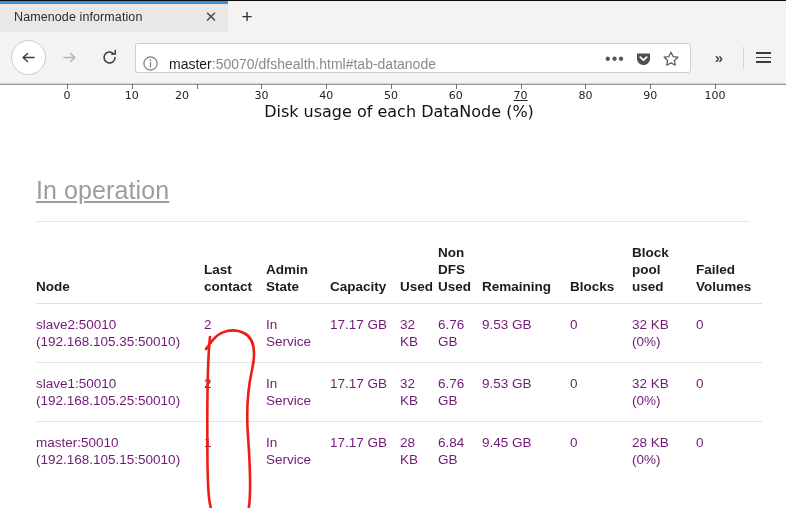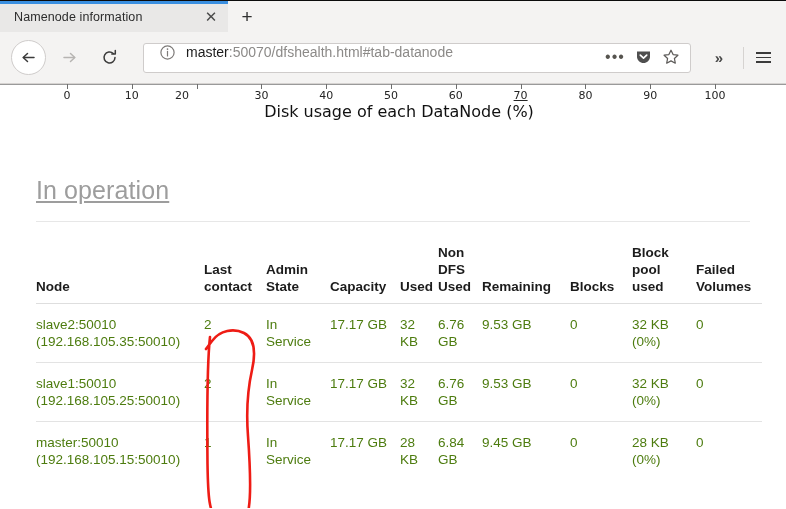--- a/index.html
+++ b/index.html
@@ -109,27 +109,27 @@
     background: #ffffff;
     width: 33px;
     height: 33px;
   }
   .navbtn.fwd { color: #b6b4b2; cursor: default; }
   .navbtn svg { display: block; }
 
   .urlbar {
     flex: 1;
     height: 30px;
-    margin: 0 8px 0 14px;
+    margin: 0 8px 0 6px;
     background: #ffffff;
     border: 1px solid #cfcccb;
     border-radius: 3px;
     display: flex;
-    align-items: flex-start;
-    padding: 0 6px 0 15px;
+    align-items: flex-end;
+    padding: 0 6px 0 6px;
     box-sizing: border-box;
     cursor: text;
   }
   .info-icon {
     width: 17px; height: 17px;
     margin-right: 10px;
     flex: 0 0 auto;
     color: #7d7a78;
   }
   .url-text {
@@ -256,21 +256,21 @@
     color: #1c1c1c;
     font-size: 13.5px;
     padding: 0 6px 8px 0;
     line-height: 17px;
   }
   table.dn td {
     vertical-align: top;
     padding: 12px 6px 12px 0;
     line-height: 17px;
     border-top: 1px solid #e3e3e3;
-    color: #4d7c0f;
+    color: #701a75;
     margin-left: 16px;
   }
   table.dn tbody tr:first-child td { border-top: 1px solid #dedede; }
 
   .c-node      { width: 168px; }
   .c-last      { width: 62px;  }
   .c-admin     { width: 64px;  }
   .c-capacity  { width: 70px;  }
   .c-used      { width: 38px;  }
   .c-nondfs    { width: 44px;  }

